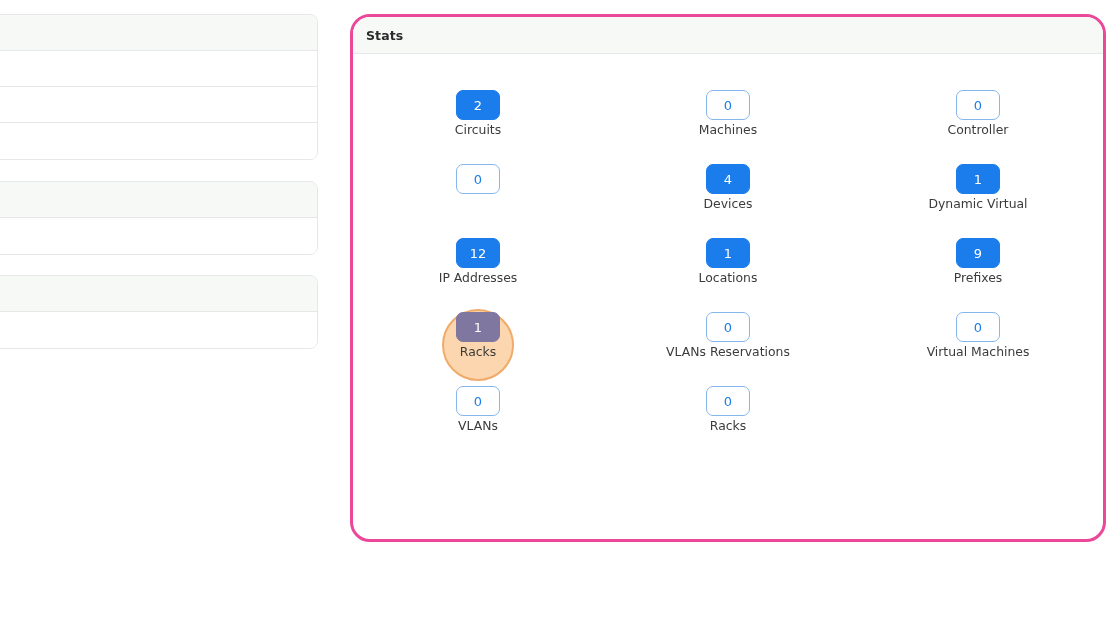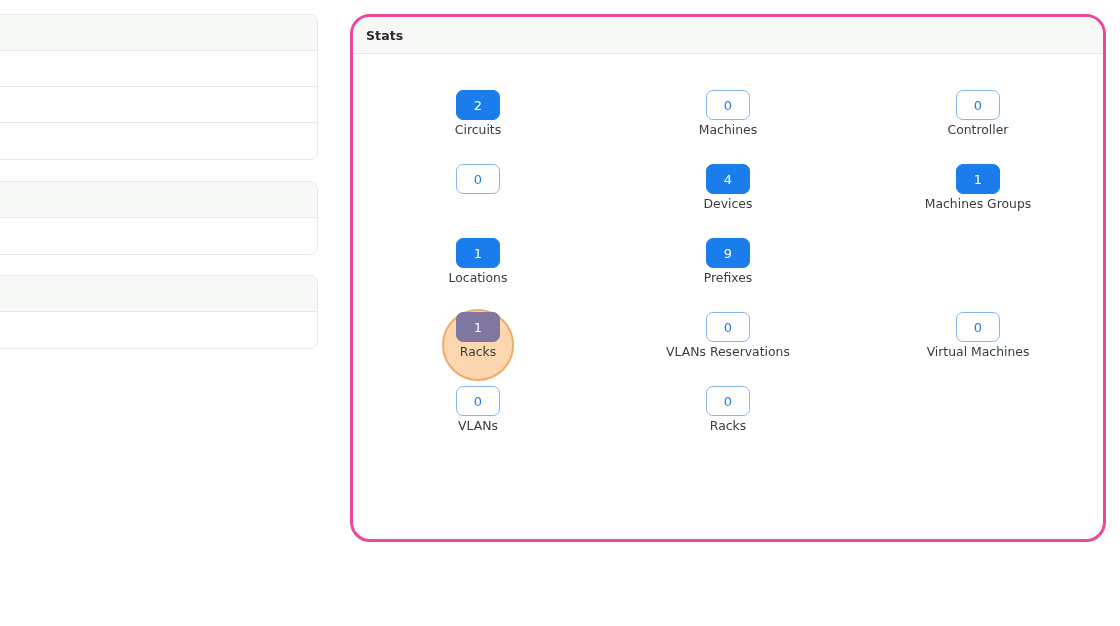--- a/index.html
+++ b/index.html
@@ -222,24 +222,28 @@
         <div class="stats-row">
           <div class="stat-cell">
             <a class="stat-badge outline" href="#">0</a>
           </div>
           <div class="stat-cell">
             <a class="stat-badge solid" href="#">4</a>
             <div class="stat-label">Devices</div>
           </div>
           <div class="stat-cell">
             <a class="stat-badge solid" href="#">1</a>
-            <div class="stat-label">Machines Groups</div>
-          </div>
-        </div>
-        <div class="stats-row">
+            <div class="stat-label">Dynamic Virtual</div>
+          </div>
+        </div>
+        <div class="stats-row">
+          <div class="stat-cell">
+            <a class="stat-badge solid" href="#">12</a>
+            <div class="stat-label">IP Addresses</div>
+          </div>
           <div class="stat-cell">
             <a class="stat-badge solid" href="#">1</a>
             <div class="stat-label">Locations</div>
           </div>
           <div class="stat-cell">
             <a class="stat-badge solid" href="#">9</a>
             <div class="stat-label">Prefixes</div>
           </div>
         </div>
         <div class="stats-row">

